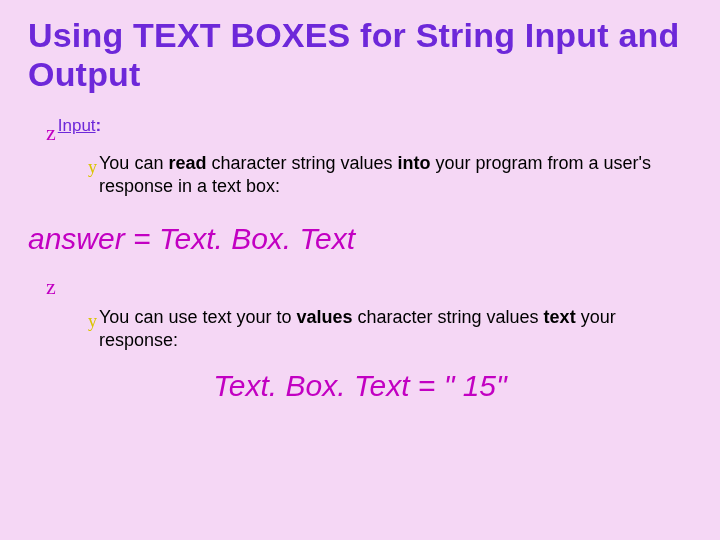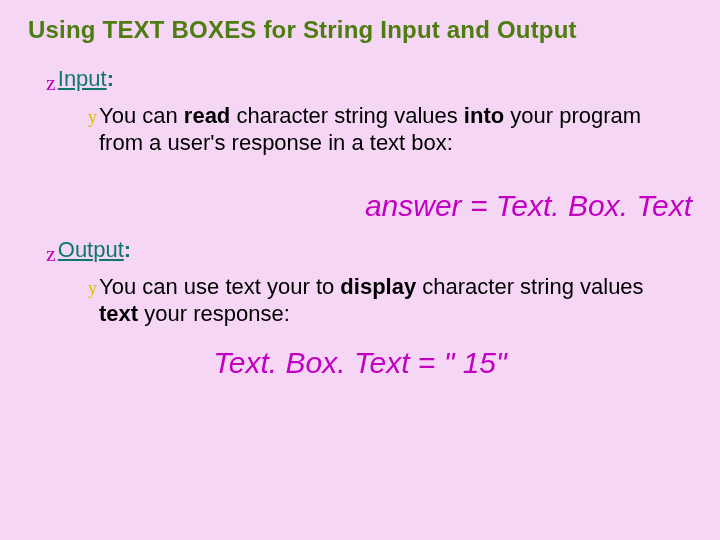--- a/index.html
+++ b/index.html
@@ -10,44 +10,44 @@
     background: #f5d7f5;
     font-family: Verdana, Geneva, sans-serif;
     overflow: hidden;
   }
   .slide {
     box-sizing: border-box;
     padding: 16px 28px 0 28px;
   }
   .title {
     font-family: Arial, Helvetica, sans-serif;
-    font-size: 24px;
+    font-size: 34px;
     font-weight: 900;
-    color: #4d7c0f;
+    color: #6d28d9;
     line-height: 1.15;
     margin: 0 0 22px 0;
     letter-spacing: 0.2px;
   }
   .section {
     margin-left: 18px;
     margin-bottom: 4px;
     display: flex;
     align-items: flex-start;
   }
   .bullet-z {
     color: #c200c2;
     font-family: "Monotype Sorts", "Wingdings", serif;
     font-size: 22px;
     line-height: 1;
     margin-top: 6px;
     margin-right: 2px;
   }
   .section-label {
-    font-size: 22px;
-    color: #0f766e;
+    font-size: 17px;
+    color: #6d28d9;
     font-weight: 400;
   }
   .section-label .u {
     text-decoration: underline;
   }
   .section-label .colon {
     text-decoration: none;
     font-weight: 700;
   }
   .body {
@@ -59,31 +59,31 @@
   }
   .bullet-y {
     color: #d9c400;
     font-family: "Monotype Sorts", "Wingdings", serif;
     font-size: 18px;
     line-height: 1;
     margin-top: 6px;
     margin-right: 2px;
   }
   .body-text {
-    font-size: 22px;
+    font-size: 18px;
     color: #000;
     line-height: 1.25;
   }
   .body-text b { font-weight: 700; }
   .code {
     font-style: italic;
     font-size: 30px;
     color: #c200c2;
-    text-align: right;
-    margin: 32px 0 14px 0;
+    text-align: left;
+    margin: 25px 0 14px 0;
     font-family: Verdana, Geneva, sans-serif;
   }
   .code2 {
     font-style: italic;
     font-size: 30px;
     color: #c200c2;
     text-align: center;
     margin: 18px 0 0 0;
     font-family: Verdana, Geneva, sans-serif;
   }
@@ -102,23 +102,22 @@
 
   <div class="body">
     <span class="bullet-y">y</span>
     <span class="body-text"><span>You can </span><b>read</b><span> character string values </span><b>into</b><span> your program from a user's response in a text box:</span></span>
   </div>
 
   <div class="code">answer =  Text. Box. Text</div>
 
   <div class="section">
     <span class="bullet-z">z</span>
-    <span class="section-label"><span class="u">Output</span><span class="colon">:</span></span>
   </div>
 
   <div class="body">
     <span class="bullet-y">y</span>
-    <span class="body-text"><span>You can use text your to </span><b>display</b><span> character string values </span><b>text</b><span> your response:</span></span>
+    <span class="body-text"><span>You can use text your to </span><b>values</b><span> character string values </span><b>text</b><span> your response:</span></span>
   </div>
 
   <div class="code2">Text. Box. Text = " 15"</div>
 
 </div>
 
 </body></html>

